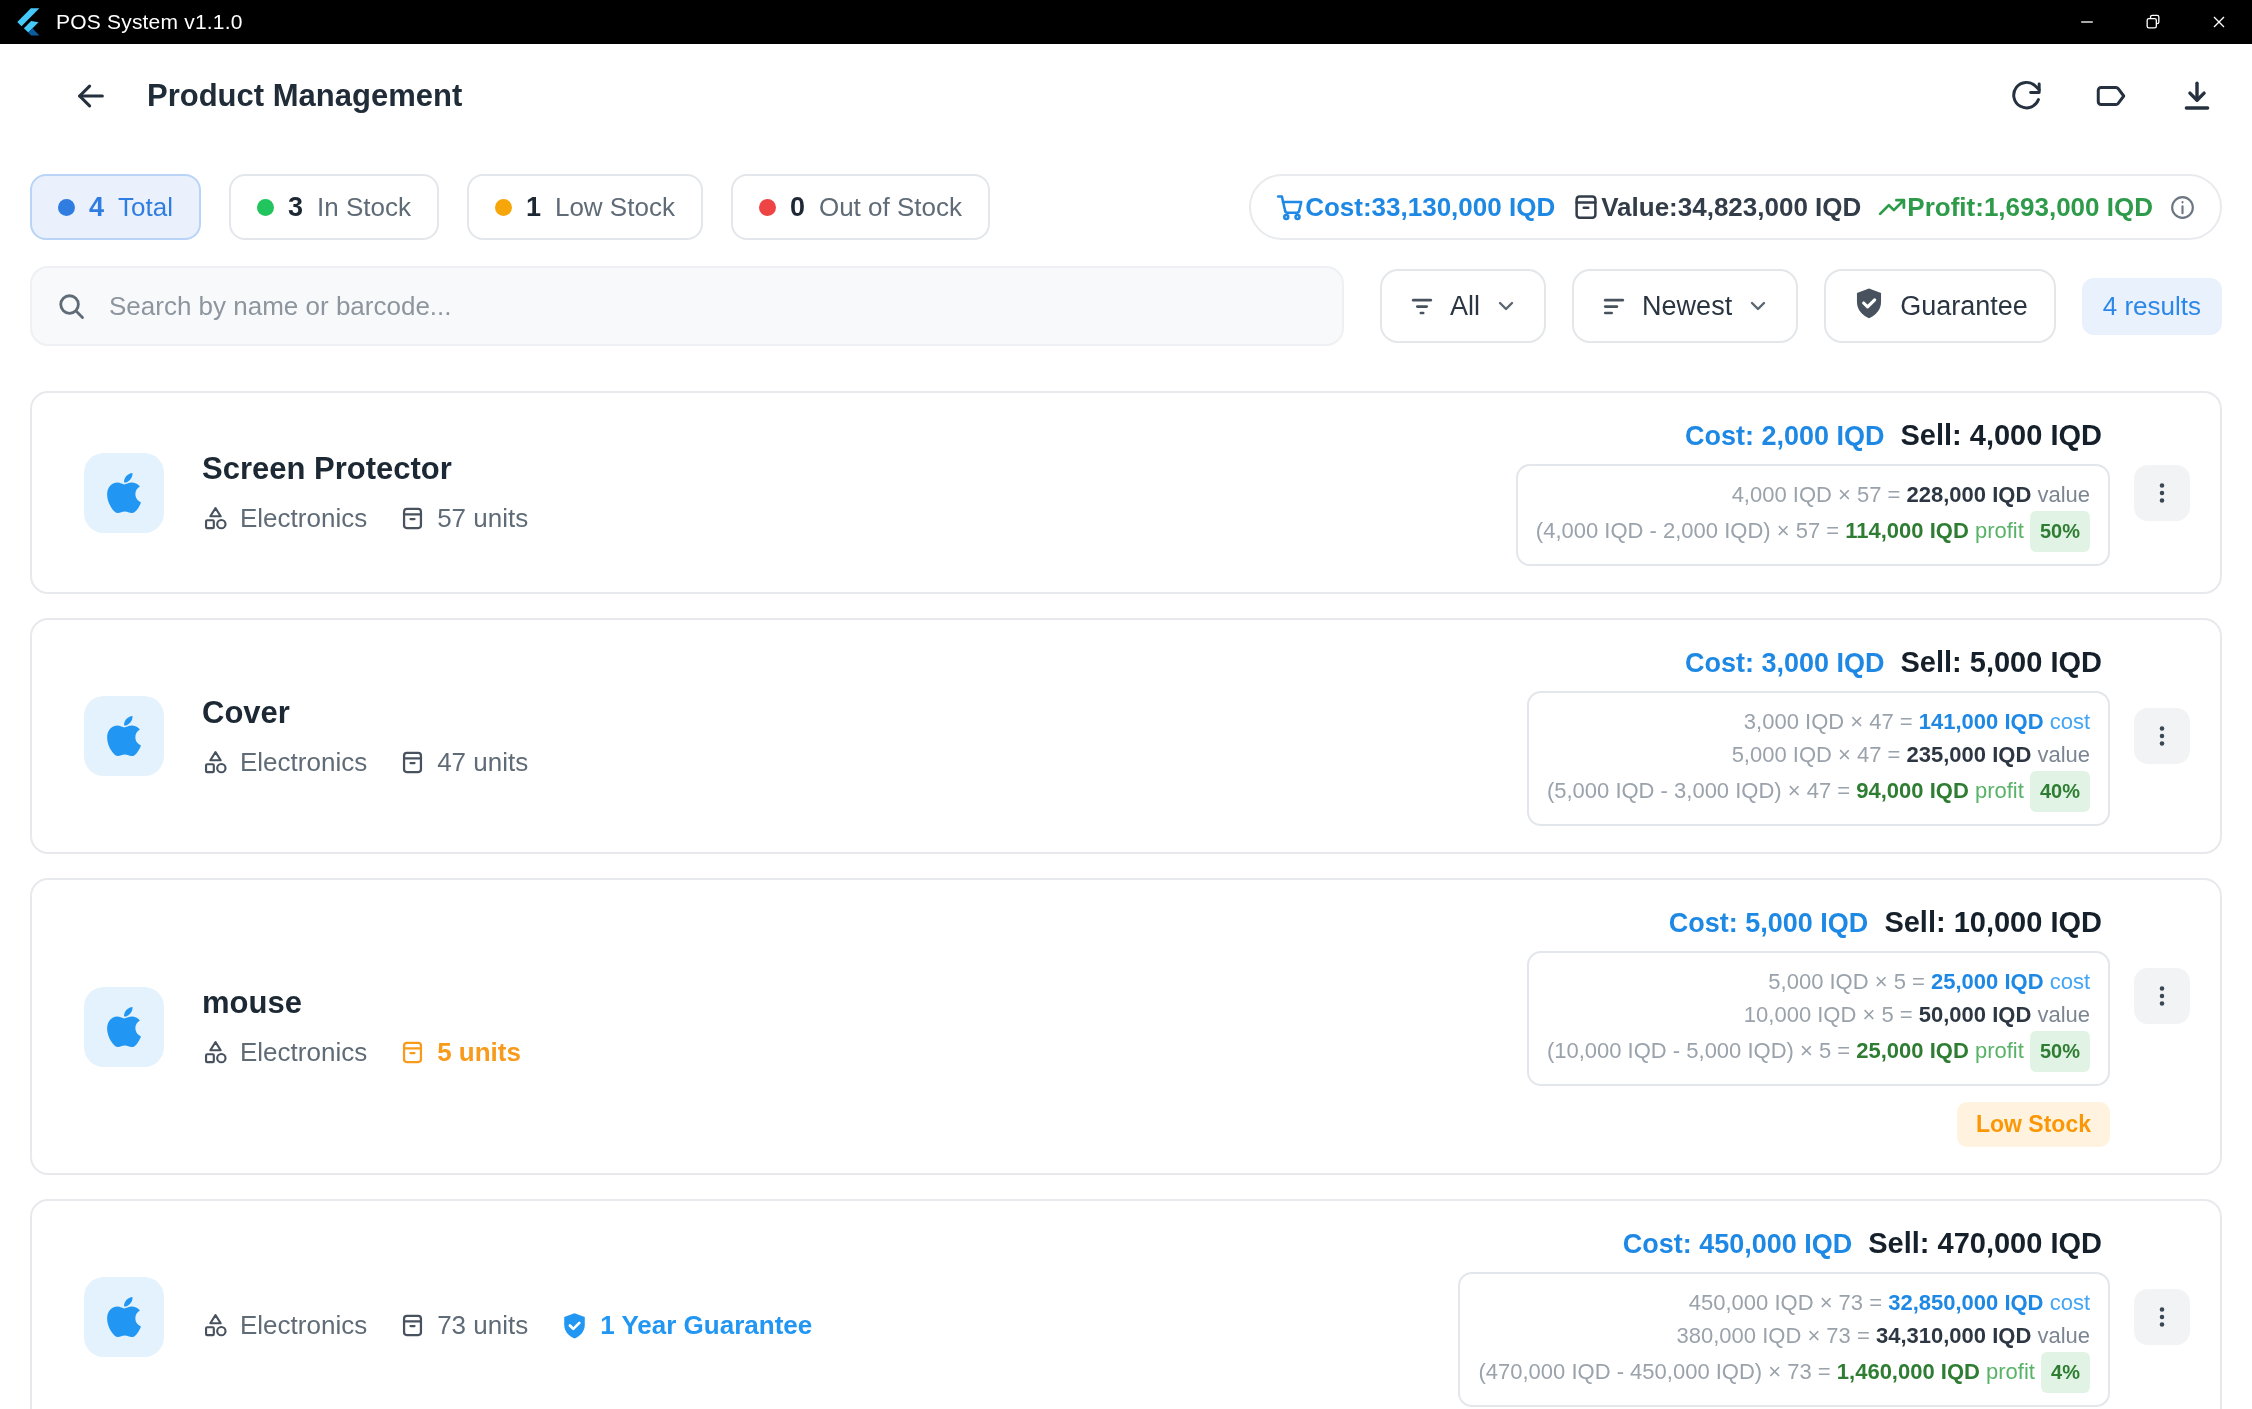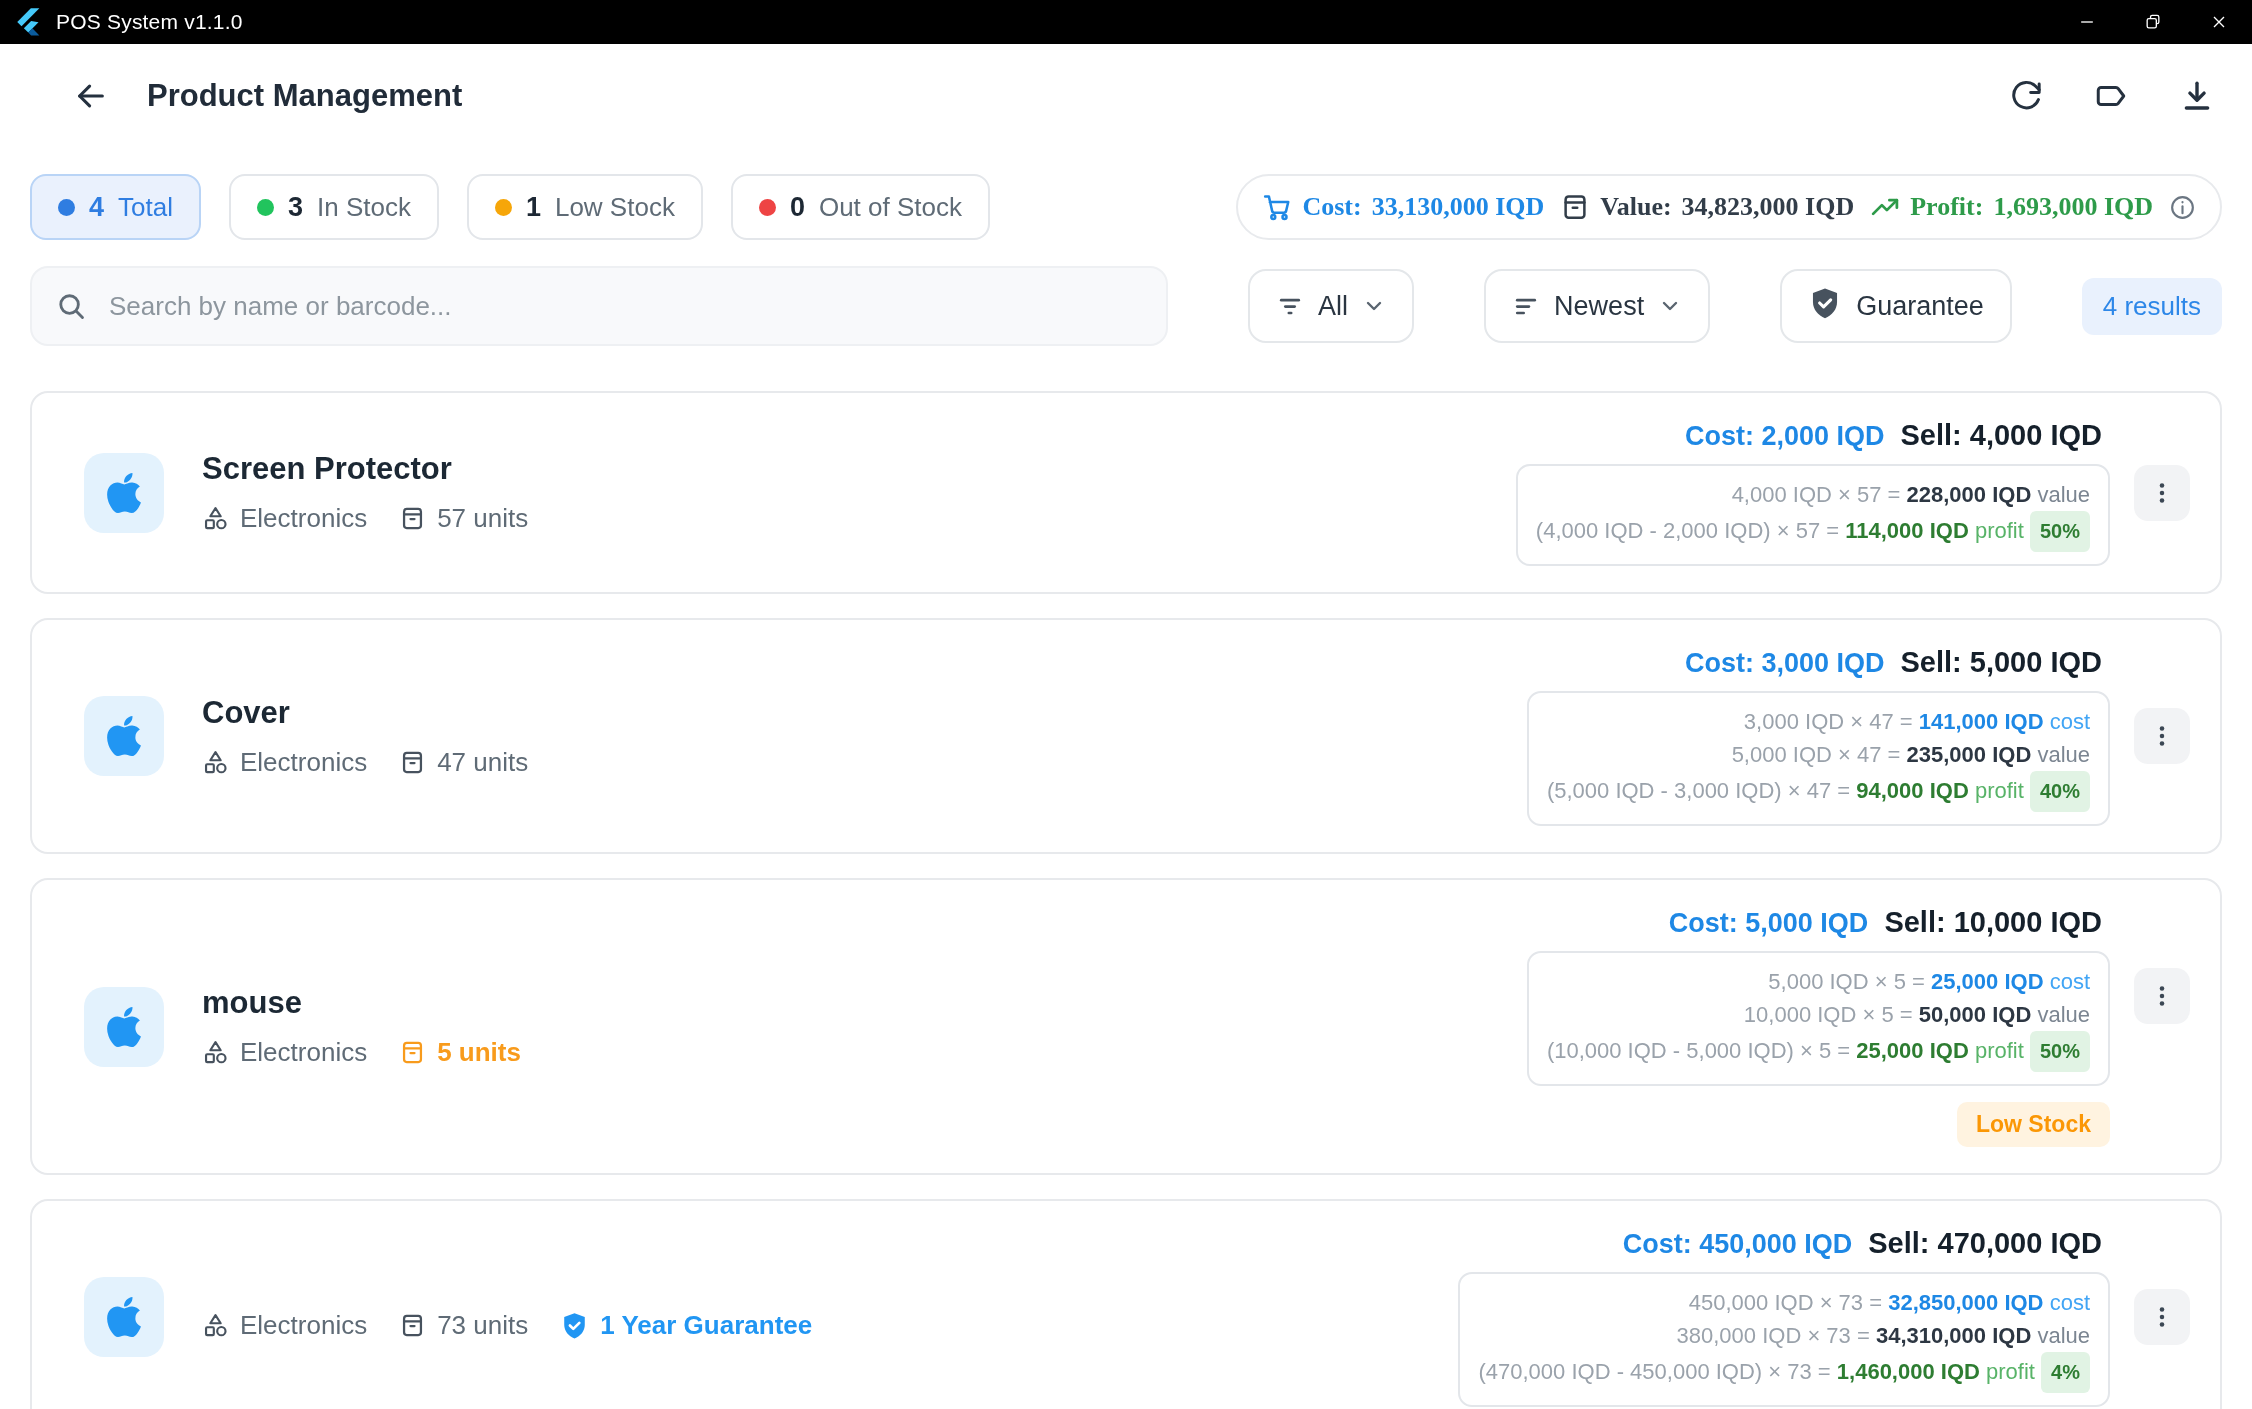--- a/index.html
+++ b/index.html
@@ -34,30 +34,30 @@
   .chip .count { font-size:27px; font-weight:700; color:#1d2834; }
   .chip .lbl { font-size:26px; color:#5f6b76; }
   .chip--active { background:#eaf1fd; border-color:#b9d4f6; }
   .chip--active .count, .chip--active .lbl { color:#2f7de1; }
   .dot-blue{background:#2f7de1;} .dot-green{background:#21c45d;}
   .dot-orange{background:#f6a609;} .dot-red{background:#ee4444;}
 
   .stats-row .spacer { flex:1; }
   .summary-pill { display:flex; align-items:center; height:66px; padding:0 24px;
     border:2px solid #e8eaed; border-radius:33px; gap:16px; }
-  .sum-item { display:flex; align-items:center; gap:10px; font-size:26px; font-weight:700;font-family:Liberation Serif, serif; }
+  .sum-item { display:flex; align-items:center; gap:0; font-size:26px; font-weight:700; }
   .sum-item svg { width:30px; height:30px; }
   .sum-cost { color:#1e88e5; }
   .sum-value { color:#323d49; }
   .sum-profit { color:#2e9b4a; }
   .sum-info { color:#6b7682; display:flex; }
   .sum-info svg { width:27px; height:27px; }
 
   
-  .toolbar { display:flex; align-items:center; margin-top:26px;gap:44px; }
+  .toolbar { display:flex; align-items:center; margin-top:26px; }
   .search-box { flex:1; height:80px; background:#f8f9fb; border:2px solid #eef0f3; border-radius:18px;
     display:flex; align-items:center; padding:0 24px; margin-right:36px; }
   .search-box svg { width:31px; height:31px; color:#5f6b76; flex:none; }
   .search-box input { border:none; outline:none; background:transparent; font-size:26px; color:#30404e;
     margin-left:22px; width:100%; font-family:"Liberation Sans", sans-serif; }
   .search-box input::placeholder { color:#8d969e; }
   .tb-btn { height:74px; display:flex; align-items:center; gap:14px; padding:0 26px; background:#fff;
     border:2px solid #e4e7ea; border-radius:18px; font-size:27px; color:#2a3541; cursor:pointer;
     margin-right:26px; font-family:"Liberation Sans", sans-serif; }
   .tb-btn svg { width:28px; height:28px; color:#47525e; }

